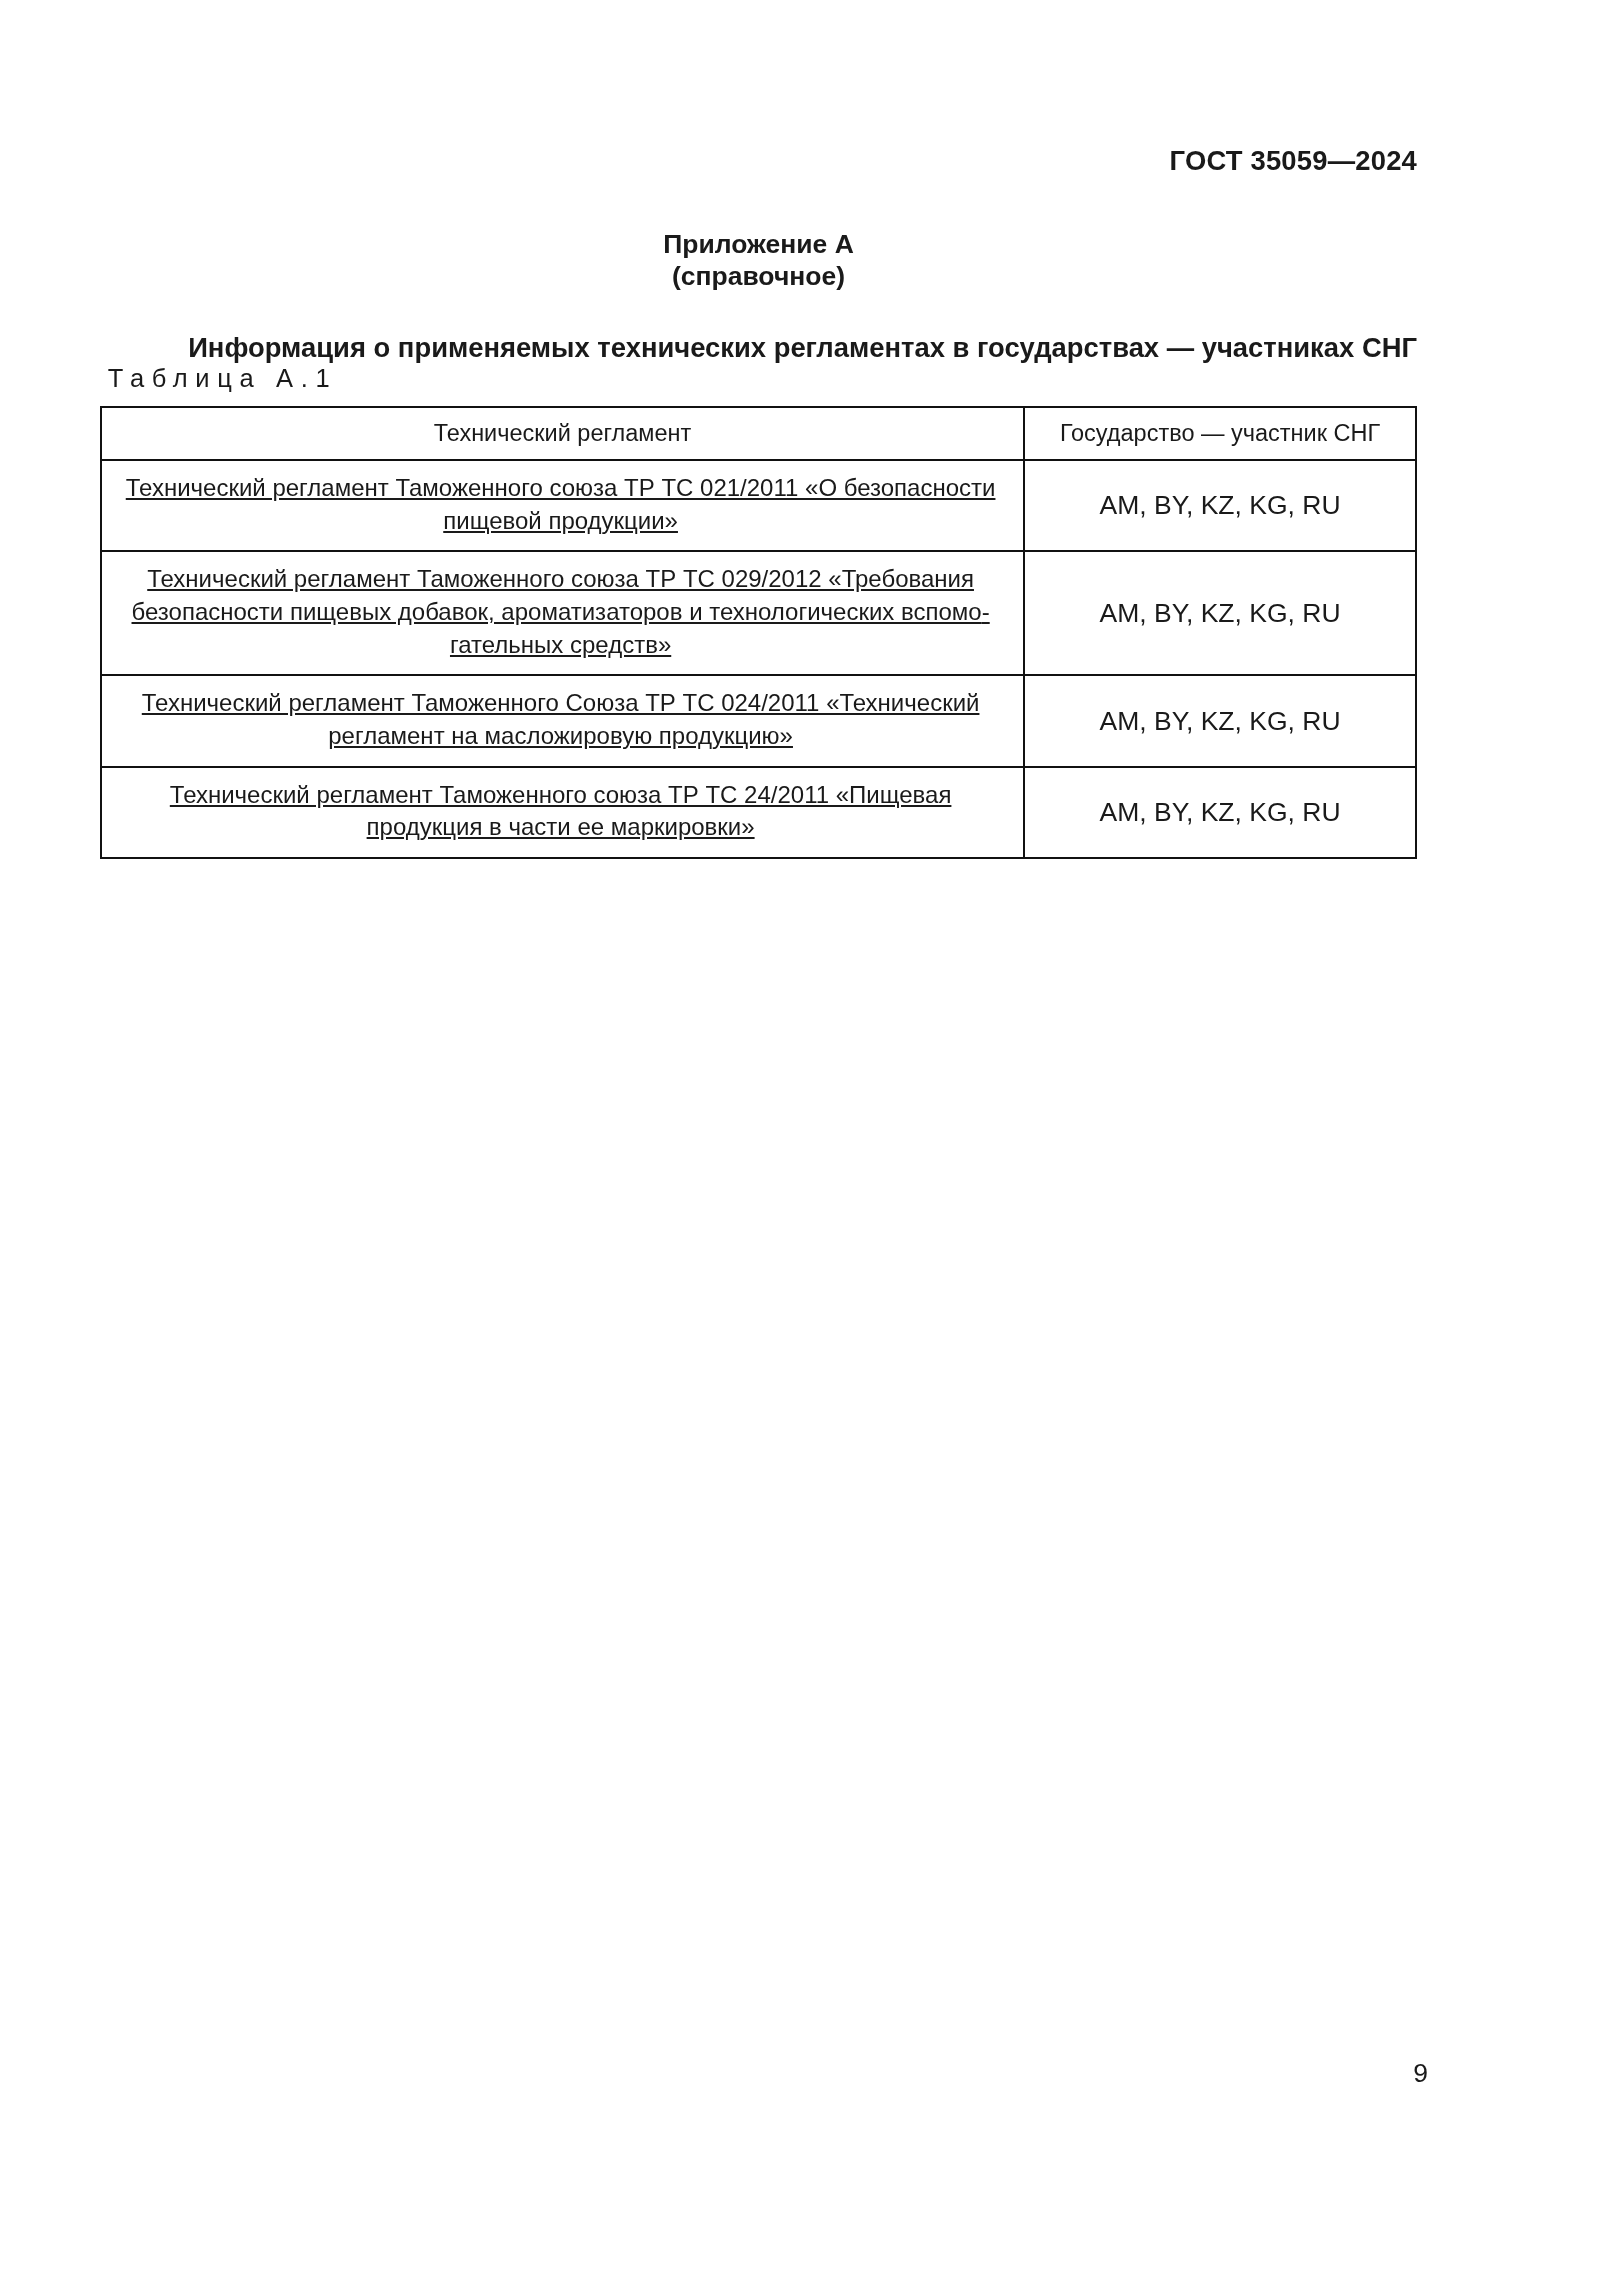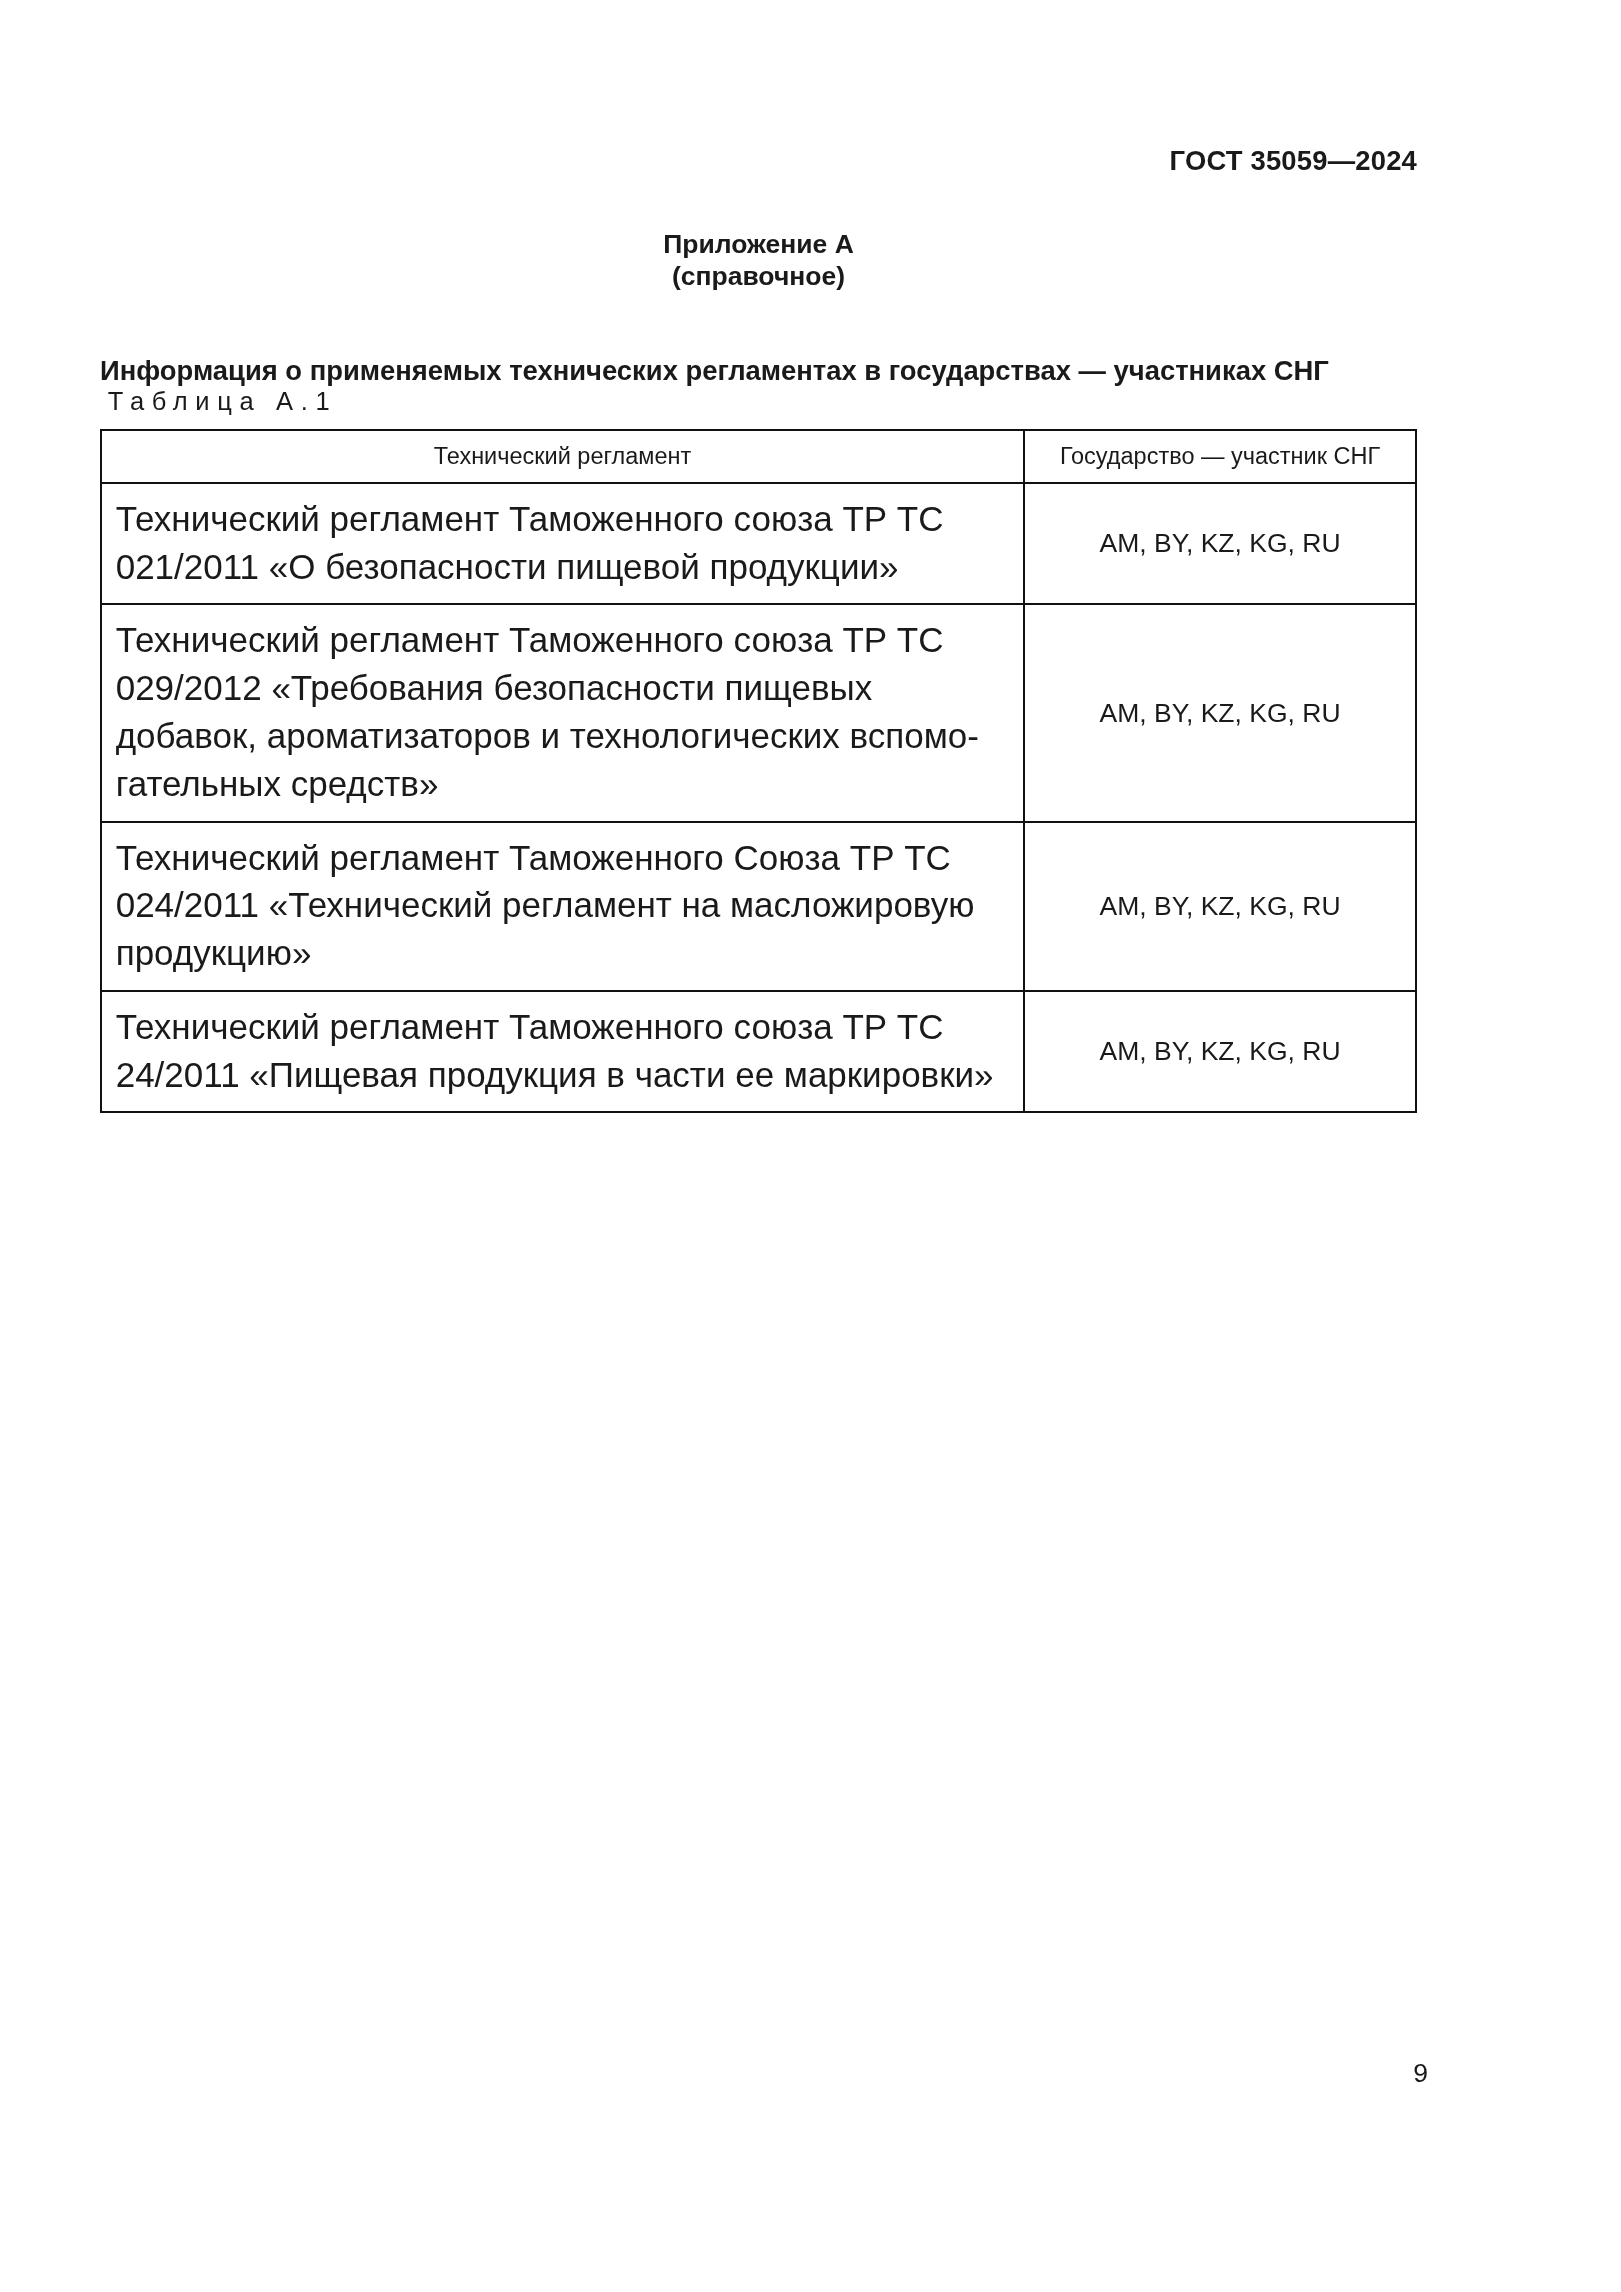--- a/index.html
+++ b/index.html
@@ -29,22 +29,22 @@
     letter-spacing: 0.2px;
   }
   .appendix {
     margin-top: 51px;
     text-align: center;
     font-size: 26.5px;
     font-weight: bold;
     line-height: 1.22;
   }
   .page-title {
-    margin-top: 62px;
-    text-align: left;
+    margin-top: 39px;
+    text-align: right;
     font-size: 27.4px;
     font-weight: bold;
   }
   .table-label {
     margin-left: 7.8px;
     font-size: 25.5px;
     letter-spacing: 0.30em;
   }
   table.reg-table {
     margin-top: 13.7px;
@@ -64,25 +64,26 @@
   th.h-cell {
     font-weight: normal;
     font-size: 23.5px;
     text-align: center;
     vertical-align: middle;
     height: 43px;
     padding: 3.9px 9.8px;
     border-bottom: 5.9px double #111111;
   }
   td.reg-cell {
-    font-size: 35px;
+    font-size: 24px;
     line-height: 1.37;
-    text-align: left;
+    text-align: center;
     vertical-align: top;
     padding: 10.8px 17.6px 12.7px 13.7px;
+    text-decoration: underline;
   }
   td.state-cell {
     font-size: 26.5px;
     text-align: center;
     vertical-align: middle;
     padding: 3.9px 7.8px;
   }
   tr.r-h2 { height: 88px; }
   tr.r-h3 { height: 110px; }
   .page-number {

